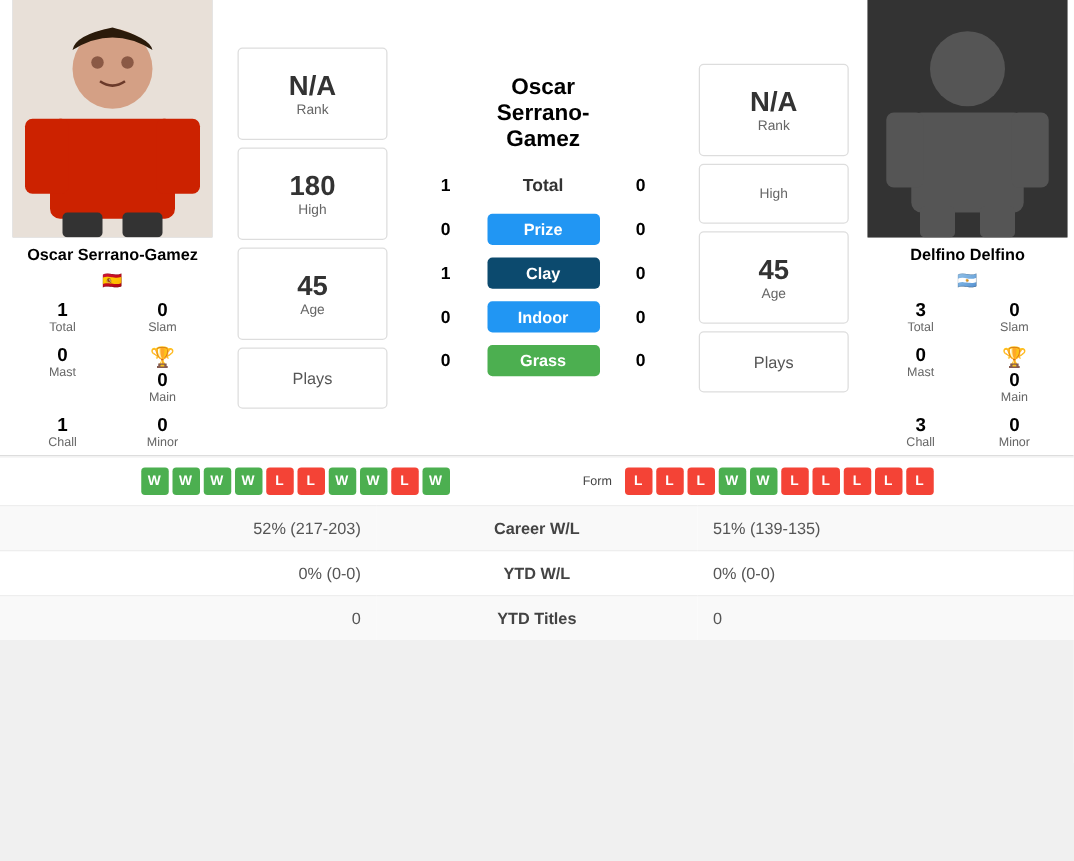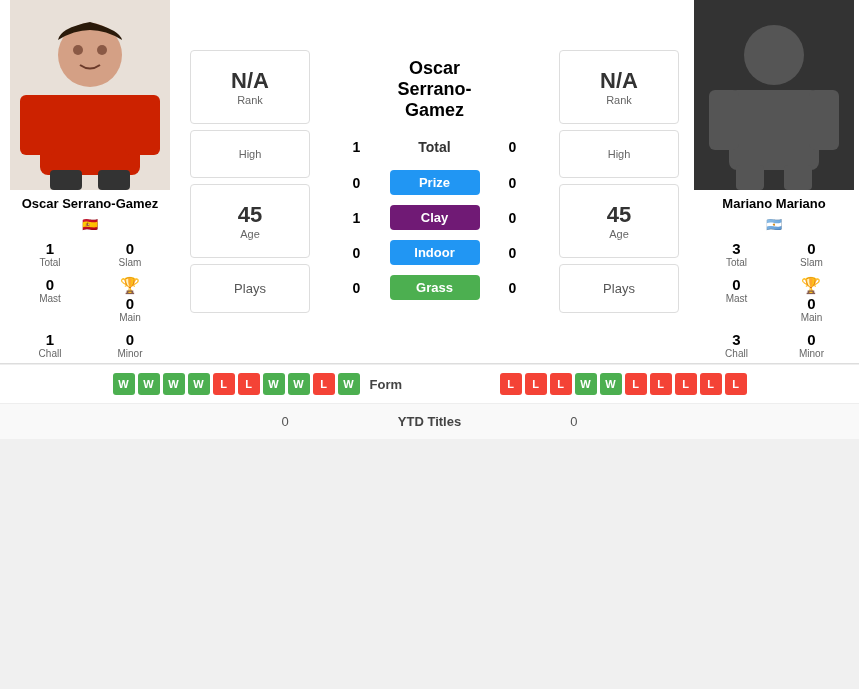--- a/index.html
+++ b/index.html
@@ -156,21 +156,21 @@
     }
 
     .btn-total {
       background: transparent;
       color: #333;
       font-size: 14px;
       font-weight: bold;
     }
 
     .btn-hard { background: #2196F3; }
-    .btn-clay { background: #701a75; }
+    .btn-clay { background: #0c4a6e; }
     .btn-indoor { background: #2196F3; }
     .btn-grass { background: #4CAF50; }
 
     
     .player-right {
       display: flex;
       flex-direction: column;
       align-items: center;
       width: 170px;
       min-width: 170px;
@@ -209,23 +209,23 @@
     .form-right {
       display: flex;
       flex: 1;
       justify-content: flex-start;
       padding-left: 10px;
       gap: 3px;
     }
 
     .form-label {
       width: 120px;
-      text-align: left;
-      font-weight: bold;
-      font-size: 13px;
+      text-align: right;
+      font-weight: normal;
+      font-size: 10px;
       color: #444;
     }
 
     .form-badge {
       width: 22px;
       height: 22px;
       border-radius: 3px;
       display: flex;
       align-items: center;
       justify-content: center;
@@ -339,20 +339,21 @@
         </div>
       </div>
     </div>
 
     <div class="player-center-stats">
       <div class="stat-card">
         <div class="stat-card-value">N/A</div>
         <div class="stat-card-label">Rank</div>
       </div>
       <div class="stat-card">
+        <div class="stat-card-value">180</div>
         <div class="stat-card-label">High</div>
       </div>
       <div class="stat-card">
         <div class="stat-card-value">45</div>
         <div class="stat-card-label">Age</div>
       </div>
       <div class="stat-card-plays">
         <span>Plays</span>
       </div>
     </div>
@@ -417,21 +418,21 @@
           <rect width="160" height="190" fill="#333"></rect>
 
           <circle cx="80" cy="55" r="30" fill="#555"></circle>
           <rect x="35" y="90" width="90" height="80" rx="8" fill="#555"></rect>
           <rect x="15" y="90" width="30" height="60" rx="6" fill="#555"></rect>
           <rect x="115" y="90" width="30" height="60" rx="6" fill="#555"></rect>
           <rect x="42" y="165" width="28" height="25" rx="4" fill="#555"></rect>
           <rect x="90" y="165" width="28" height="25" rx="4" fill="#555"></rect>
         </svg>
       </div>
-      <div class="player-name">Mariano Mariano</div>
+      <div class="player-name">Delfino Delfino</div>
       <div class="flag-row">
         <span>🇦🇷</span>
       </div>
       <div class="player-stats-grid">
         <div class="stat-cell">
           <div class="stat-value">3</div>
           <div class="stat-label">Total</div>
         </div>
         <div class="stat-cell">
           <div class="stat-value">0</div>
@@ -484,20 +485,30 @@
           <div class="form-badge form-l">L</div>
           <div class="form-badge form-l">L</div>
           <div class="form-badge form-l">L</div>
           <div class="form-badge form-l">L</div>
         </div>
     </div>
   </div>
 
   <table class="stats-table">
     <tbody>
+        <tr>
+      <td class="left-val">52% (217-203)</td>
+      <td class="center-label">Career W/L</td>
+      <td class="right-val">51% (139-135)</td>
+    </tr>
+    <tr>
+      <td class="left-val">0% (0-0)</td>
+      <td class="center-label">YTD W/L</td>
+      <td class="right-val">0% (0-0)</td>
+    </tr>
     <tr>
       <td class="left-val">0</td>
       <td class="center-label">YTD Titles</td>
       <td class="right-val">0</td>
     </tr>
   </tbody>
     </table>
 
 </div>
 

